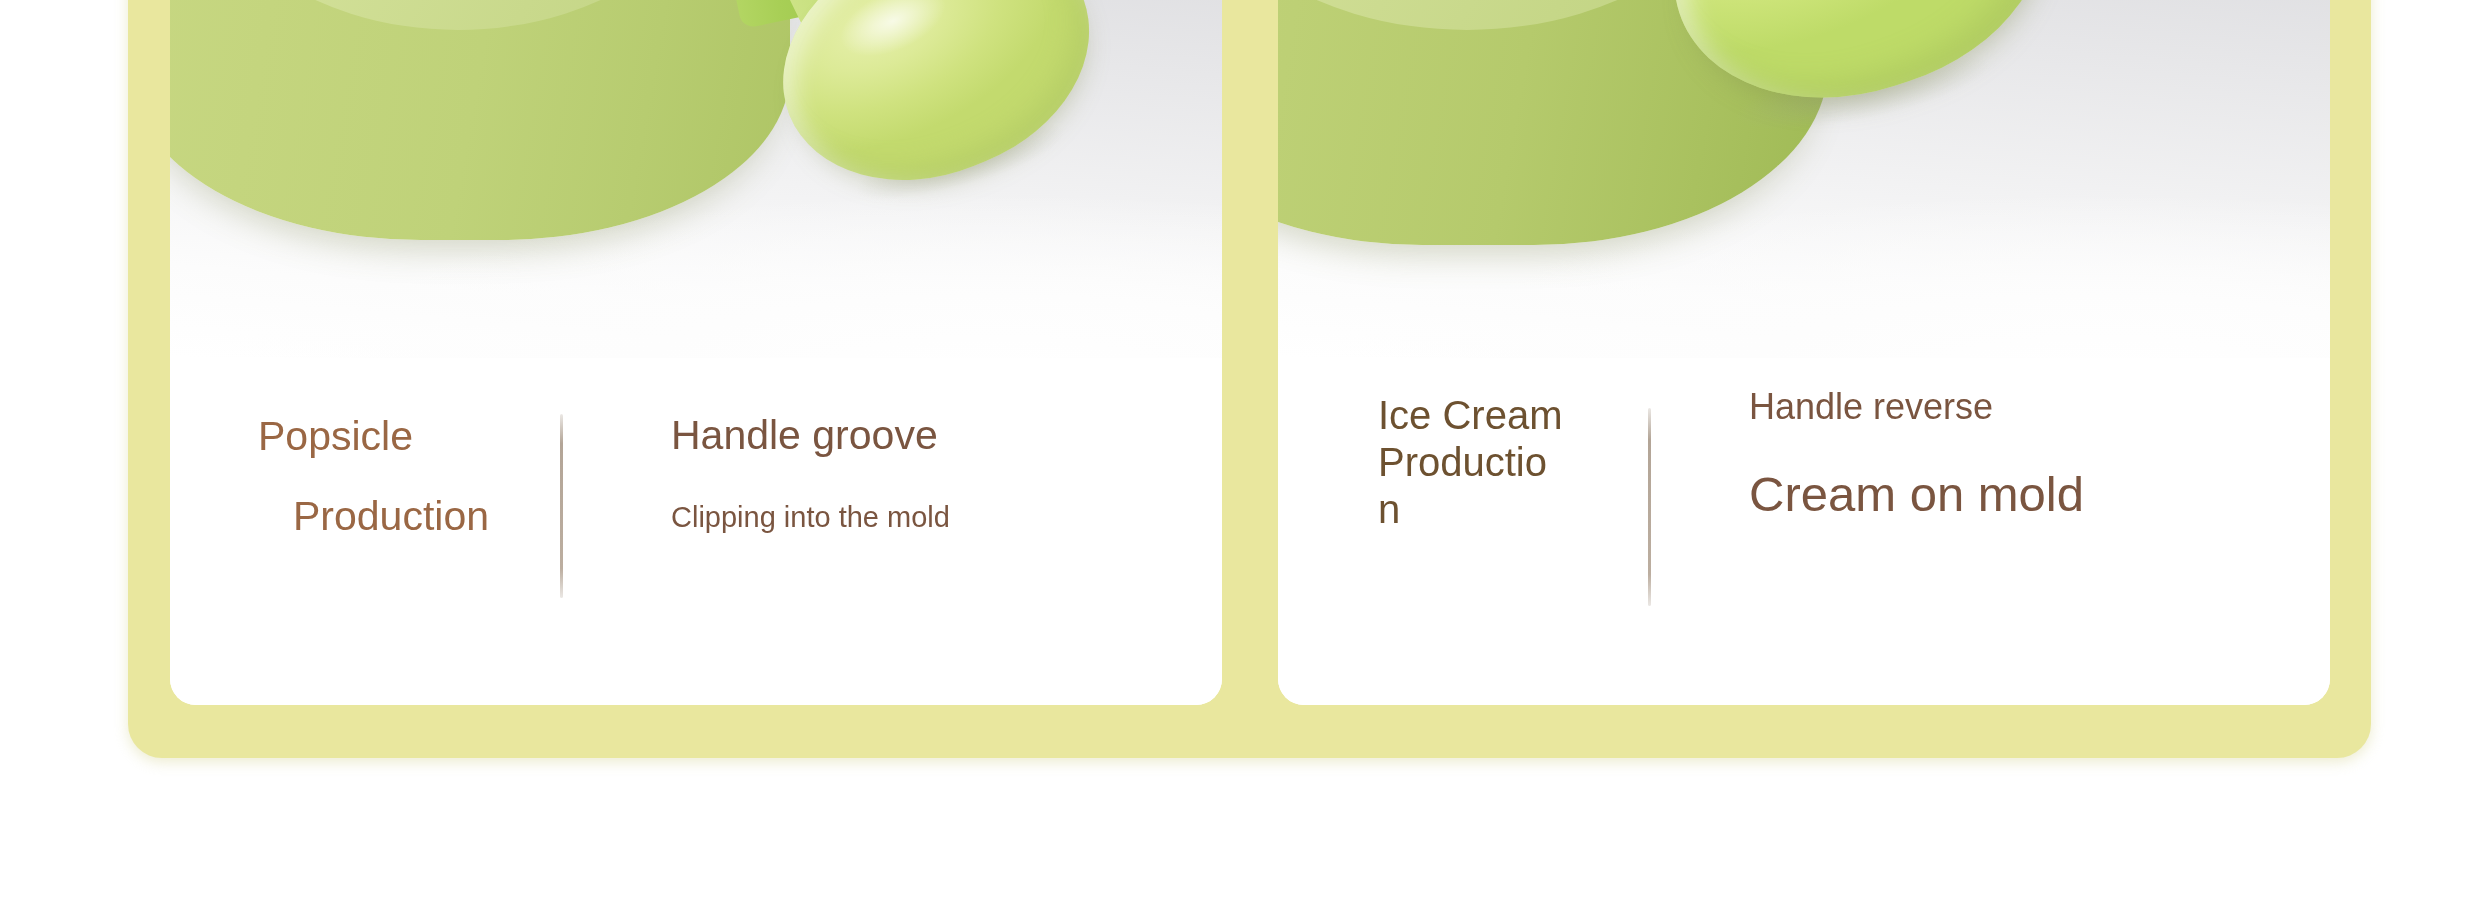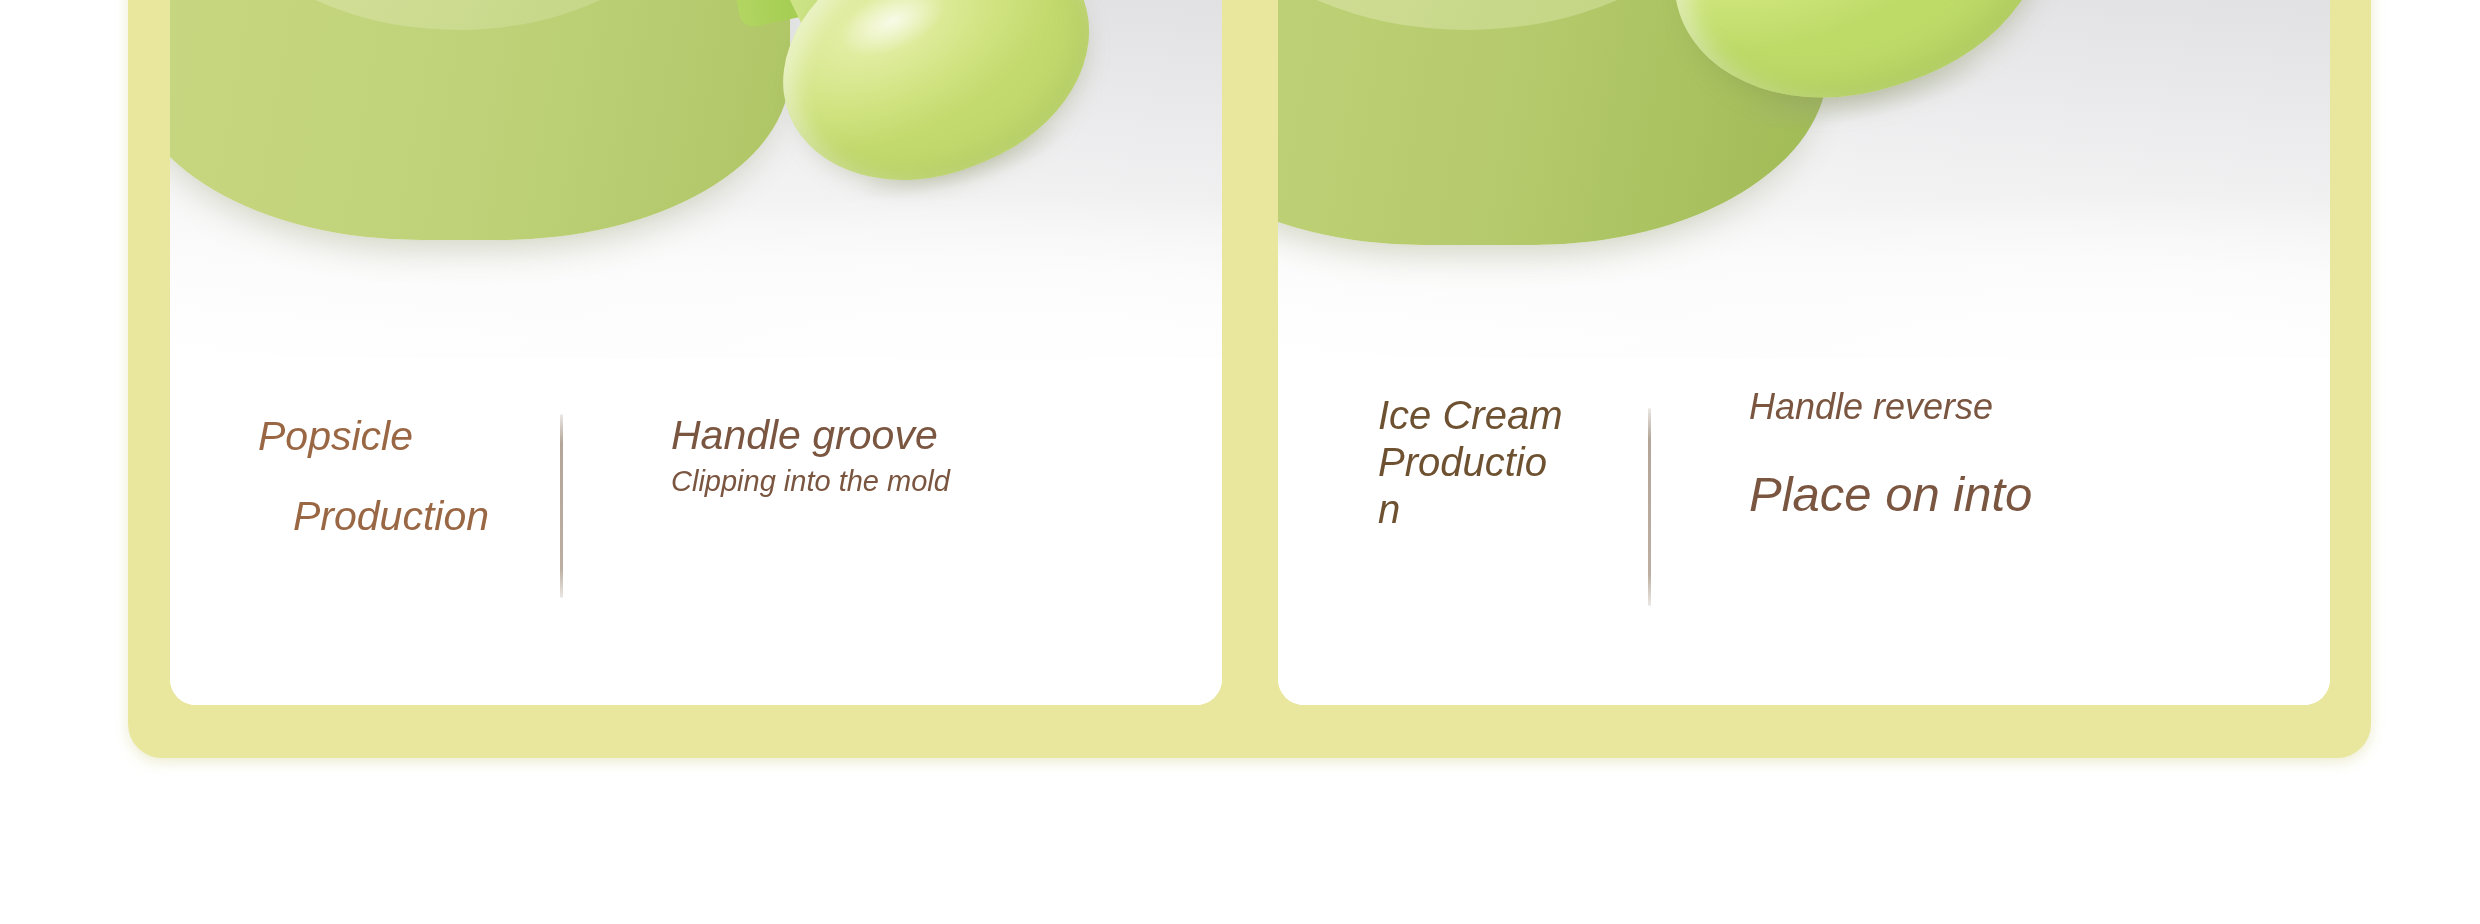--- a/index.html
+++ b/index.html
@@ -10,21 +10,20 @@
     background: #ffffff;
     font-family: "Liberation Sans", sans-serif;
     overflow: hidden;
   }
 
   .page {
     position: relative;
     width: 2480px;
     height: 924px;
     background: #ffffff;
-    font-style: italic;
   }
 
   
   .frame {
     position: absolute;
     left: 128px;
     top: -60px;
     width: 2243px;
     height: 818px;
     background: #e9e79e;
@@ -238,20 +237,21 @@
     word-break: break-all;
     margin-left: 35px;
   }
   .t-head-a {
     font-size: 41px;
     line-height: 1.25;
     color: #7a5540;
     font-weight: 400;
   }
   .t-note-a {
+    margin-top: 36px;
     font-size: 29px;
     line-height: 1.38;
     color: #7a5540;
     font-weight: 400;
     max-width: 300px;
   }
 
   
   .t-title-b {
     font-size: 40px;
@@ -334,19 +334,19 @@
 
       <div class="caption">
         <div class="cap-left">
           <div class="t-title-b">Ice Cream Production</div>
         </div>
 
         <div class="cap-divider"></div>
 
         <div class="cap-right">
           <div class="t-head-b">Handle reverse</div>
-          <div class="t-note-b">Place on into</div>
+          <div class="t-note-b">Cream on mold</div>
         </div>
       </div>
     </div>
 
   </div>
 </div>
 
 </body></html>

